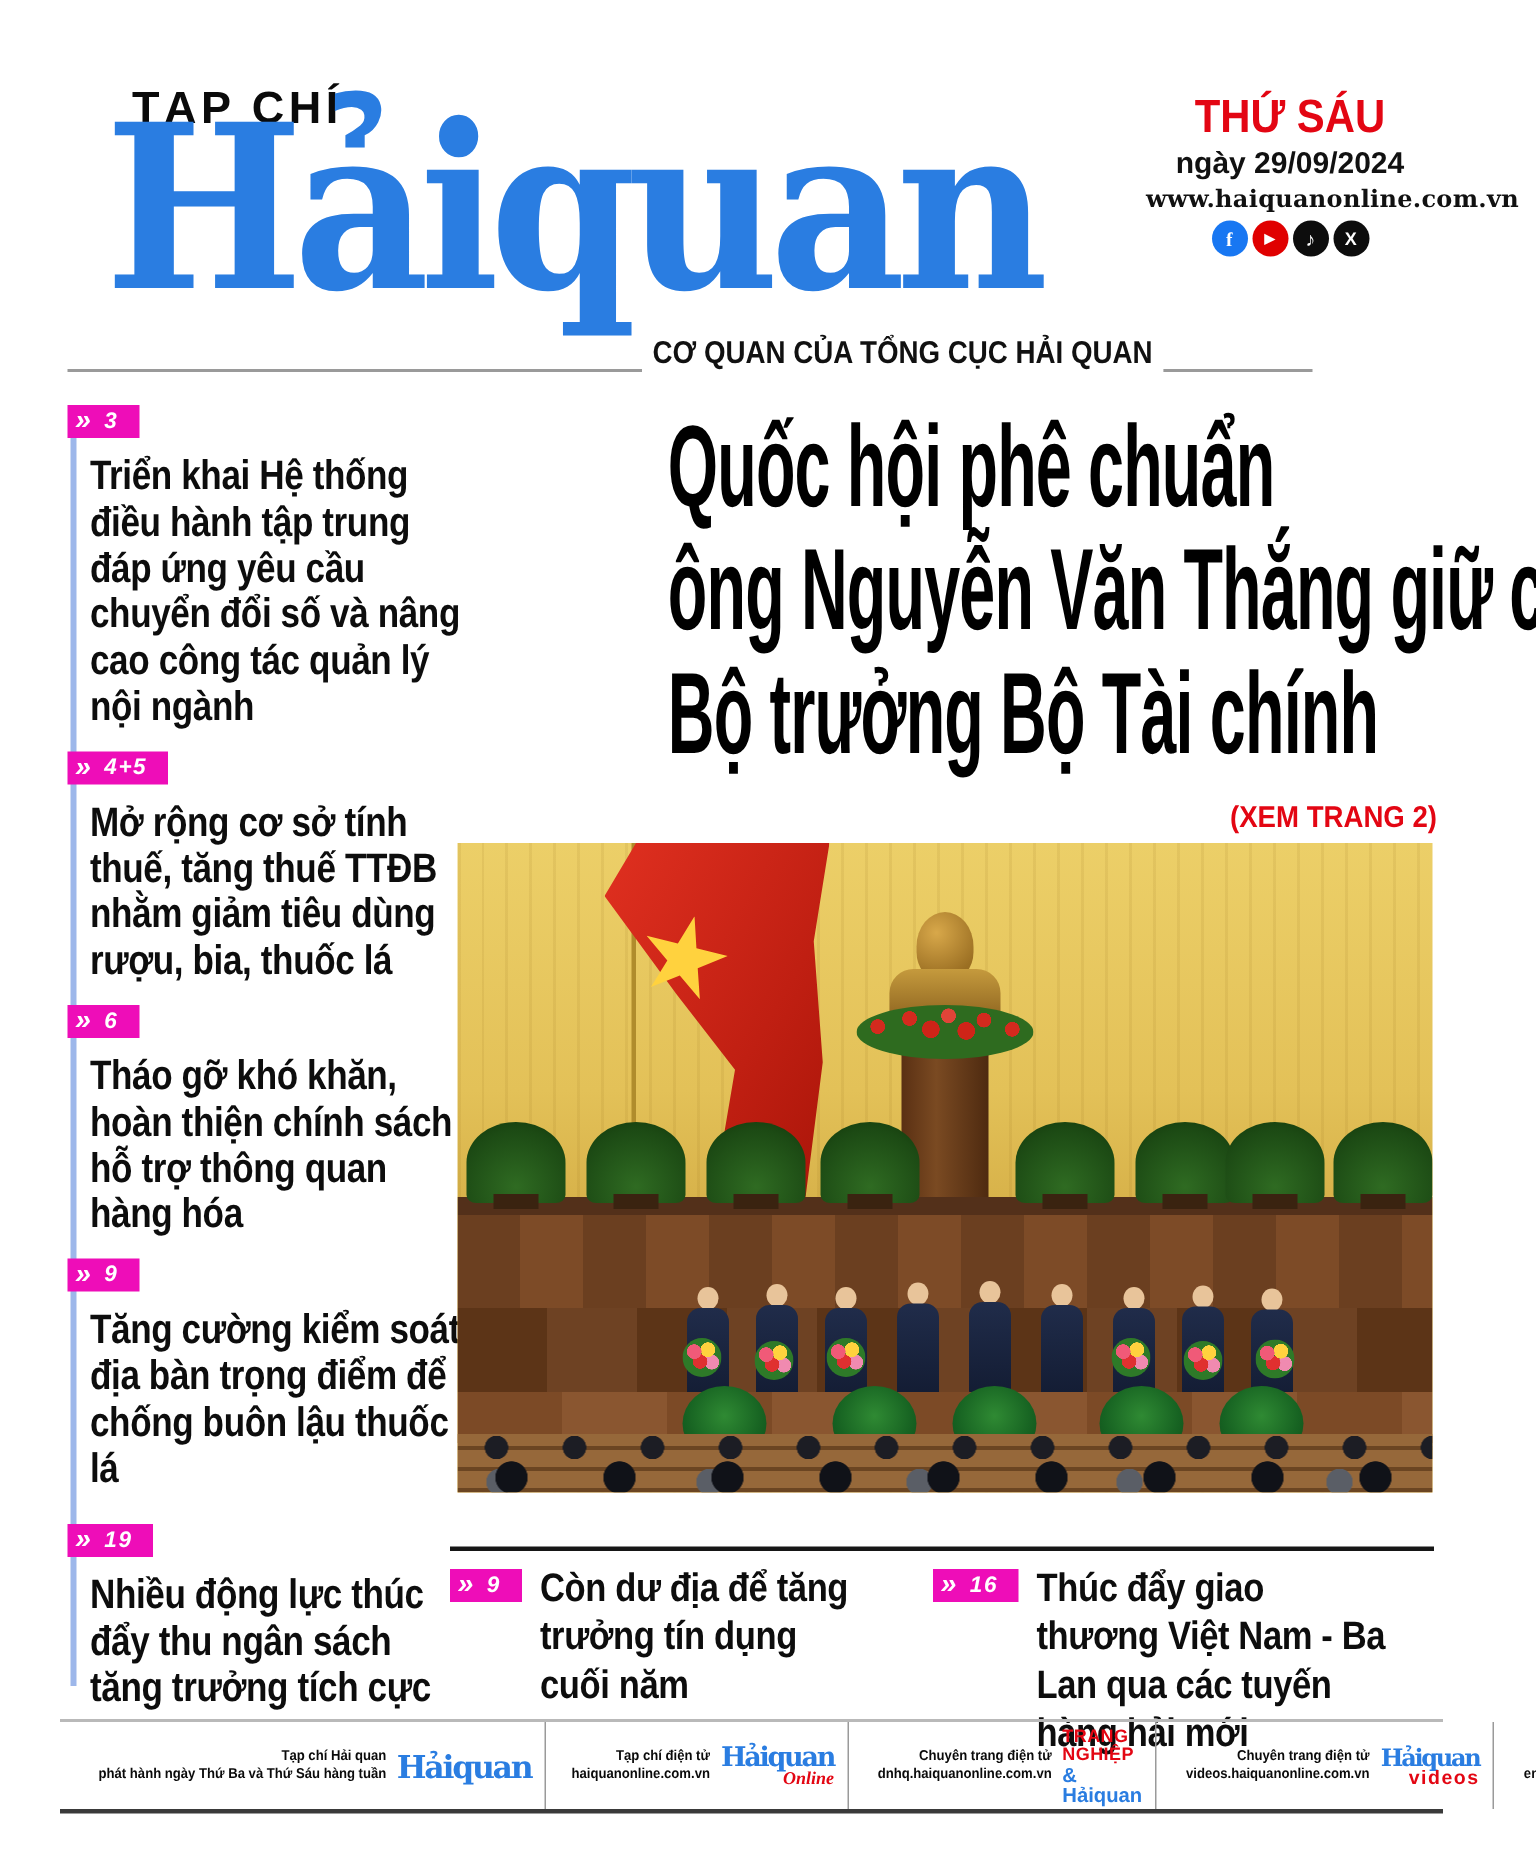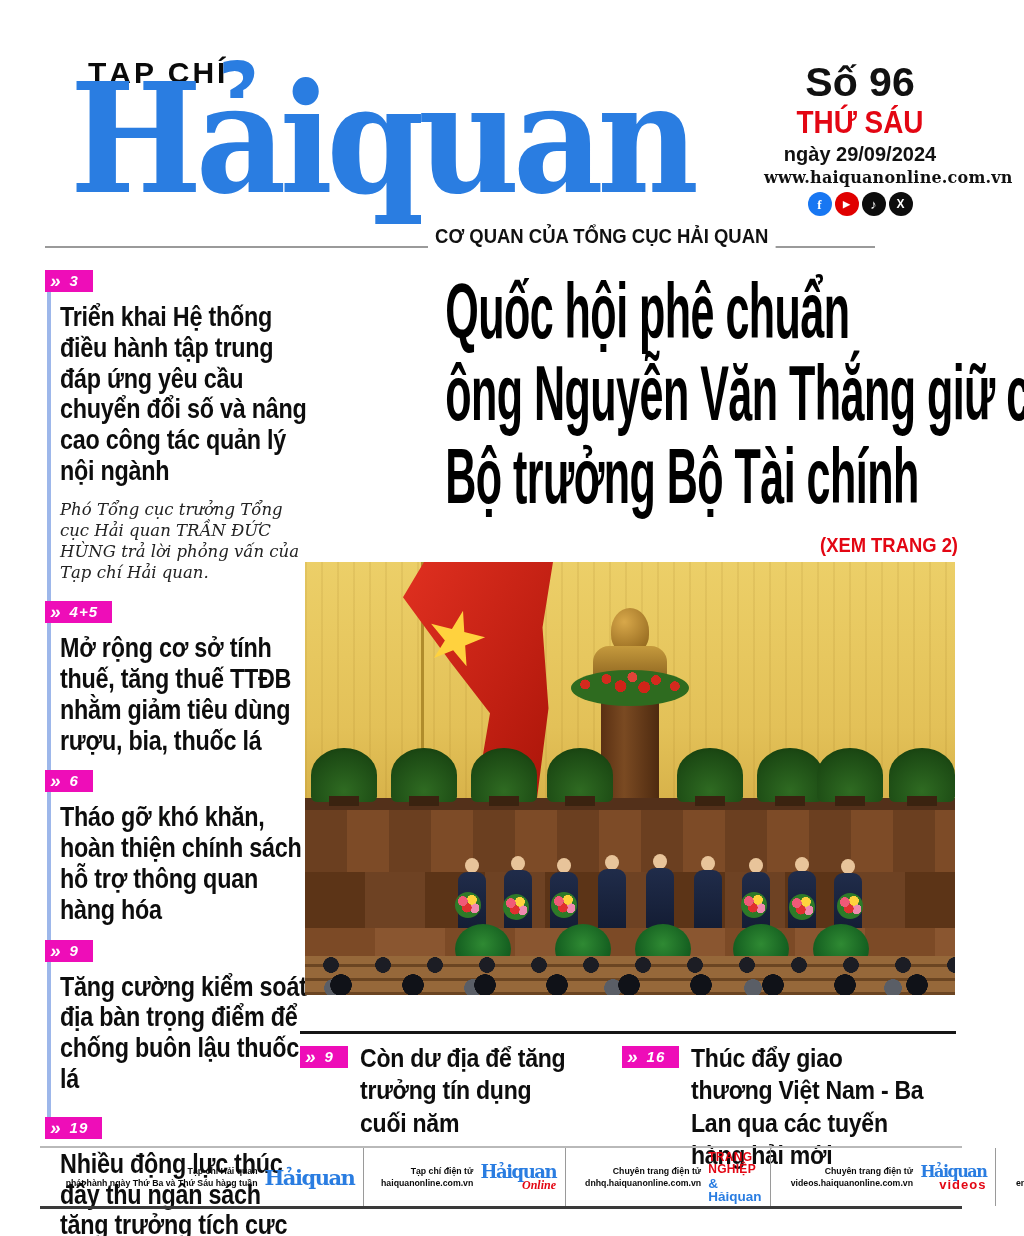--- a/index.html
+++ b/index.html
@@ -134,21 +134,20 @@
 <body>
 
 <div class="page">
 
   <div class="kicker">TẠP CHÍ</div>
   <div class="mast-logo">Hảiquan</div>
   <div class="rule-top"></div>
   <div class="tagline">CƠ QUAN CỦA TỔNG CỤC HẢI QUAN</div>
 
   <div class="issue">
-    <div class="issue-num">Số 96</div>
     <div class="issue-day">THỨ SÁU</div>
     <div class="issue-date">ngày 29/09/2024</div>
     <div class="issue-site">www.haiquanonline.com.vn</div>
     <div class="social">
       <div class="ic ic-fb">f</div>
       <div class="ic ic-yt">
           <span>▶</span>
         </div>
       <div class="ic ic-tk">♪</div>
       <div class="ic ic-x">X</div>
@@ -157,21 +156,20 @@
 
   <div class="sidebar">
     <div class="sidebar-line"></div>
 
     <div>
       <div class="badge">
         <span class="chev">»</span>
         <span class="num">3</span>
       </div>
       <div class="s-hl" style="width:292px;">Triển khai Hệ thống điều hành tập trung đáp ứng yêu cầu chuyển đổi số và nâng cao công tác quản lý nội ngành</div>
-      <div class="s-sub">Phó Tổng cục trưởng Tổng cục Hải quan TRẦN ĐỨC HÙNG trả lời phỏng vấn của Tạp chí Hải quan.</div>
     </div>
 
     <div>
       <div class="badge">
         <span class="chev">»</span>
         <span class="num">4+5</span>
       </div>
       <div class="s-hl" style="width:312px;">Mở rộng cơ sở tính thuế, tăng thuế TTĐB nhằm giảm tiêu dùng rượu, bia, thuốc lá</div>
     </div>
 

